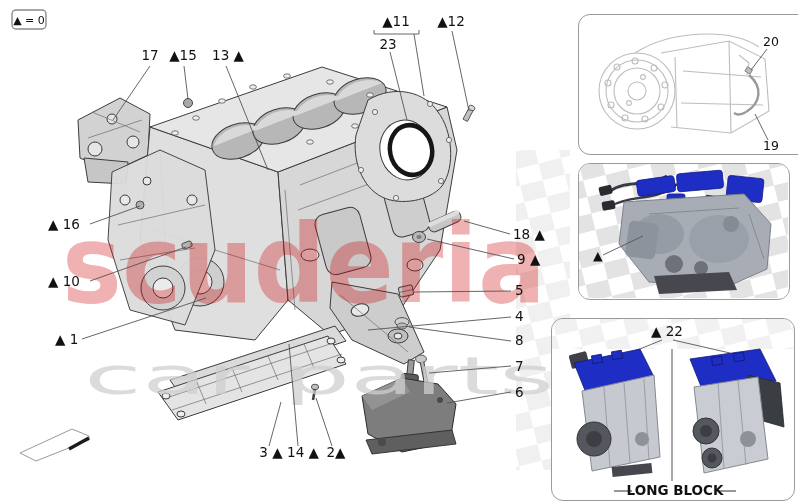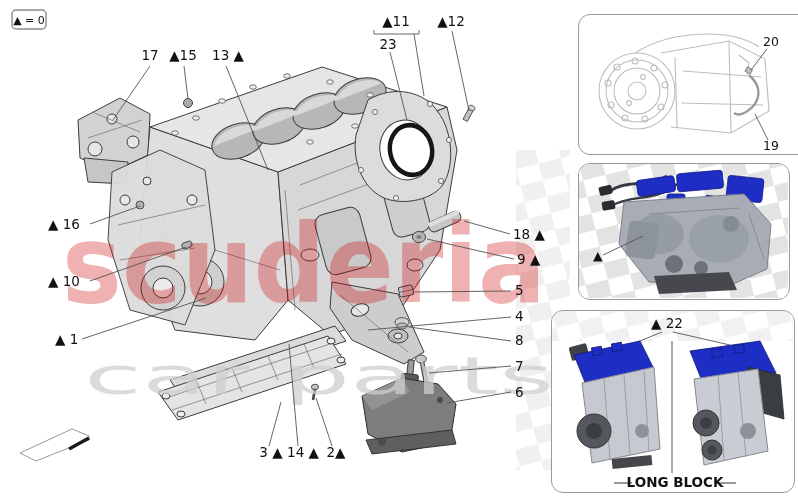--- a/index.html
+++ b/index.html
@@ -1,21 +1,21 @@
 <!DOCTYPE html>
 <html><head>
 <meta charset="utf-8">
 <style>
   html,body{margin:0;padding:0;background:#fff;}
   #stage{position:relative;width:798px;height:503px;background:#fff;overflow:hidden;
          font-family:"DejaVu Sans","Liberation Sans",sans-serif;}
   .panel{position:absolute;background:#fff;border:1.5px solid #9a9a9a;border-radius:12px;box-sizing:border-box;overflow:hidden;}
   #panel-gearbox{left:578px;top:14px;width:248px;height:141px;}
   #panel-engine{left:578px;top:163px;width:212px;height:137px;}
-  #panel-longblock{left:551px;top:310px;width:244px;height:183px;}
+  #panel-longblock{left:551px;top:318px;width:244px;height:183px;}
   svg{display:block;}
   text{font-family:"DejaVu Sans","Liberation Sans",sans-serif;}
   .callout-num{font-size:13.5px;fill:#111;}
   .small-num{font-size:12.5px;fill:#111;}
   .leader{stroke:#555;stroke-width:0.9;fill:none;}
   .art{stroke:#3c3c3c;stroke-width:1;}
   .thin{stroke:#6f6f6f;stroke-width:0.7;fill:none;}
   .gb{stroke:#bdbdbd;stroke-width:1.1;fill:none;}
 </style>
 </head>

